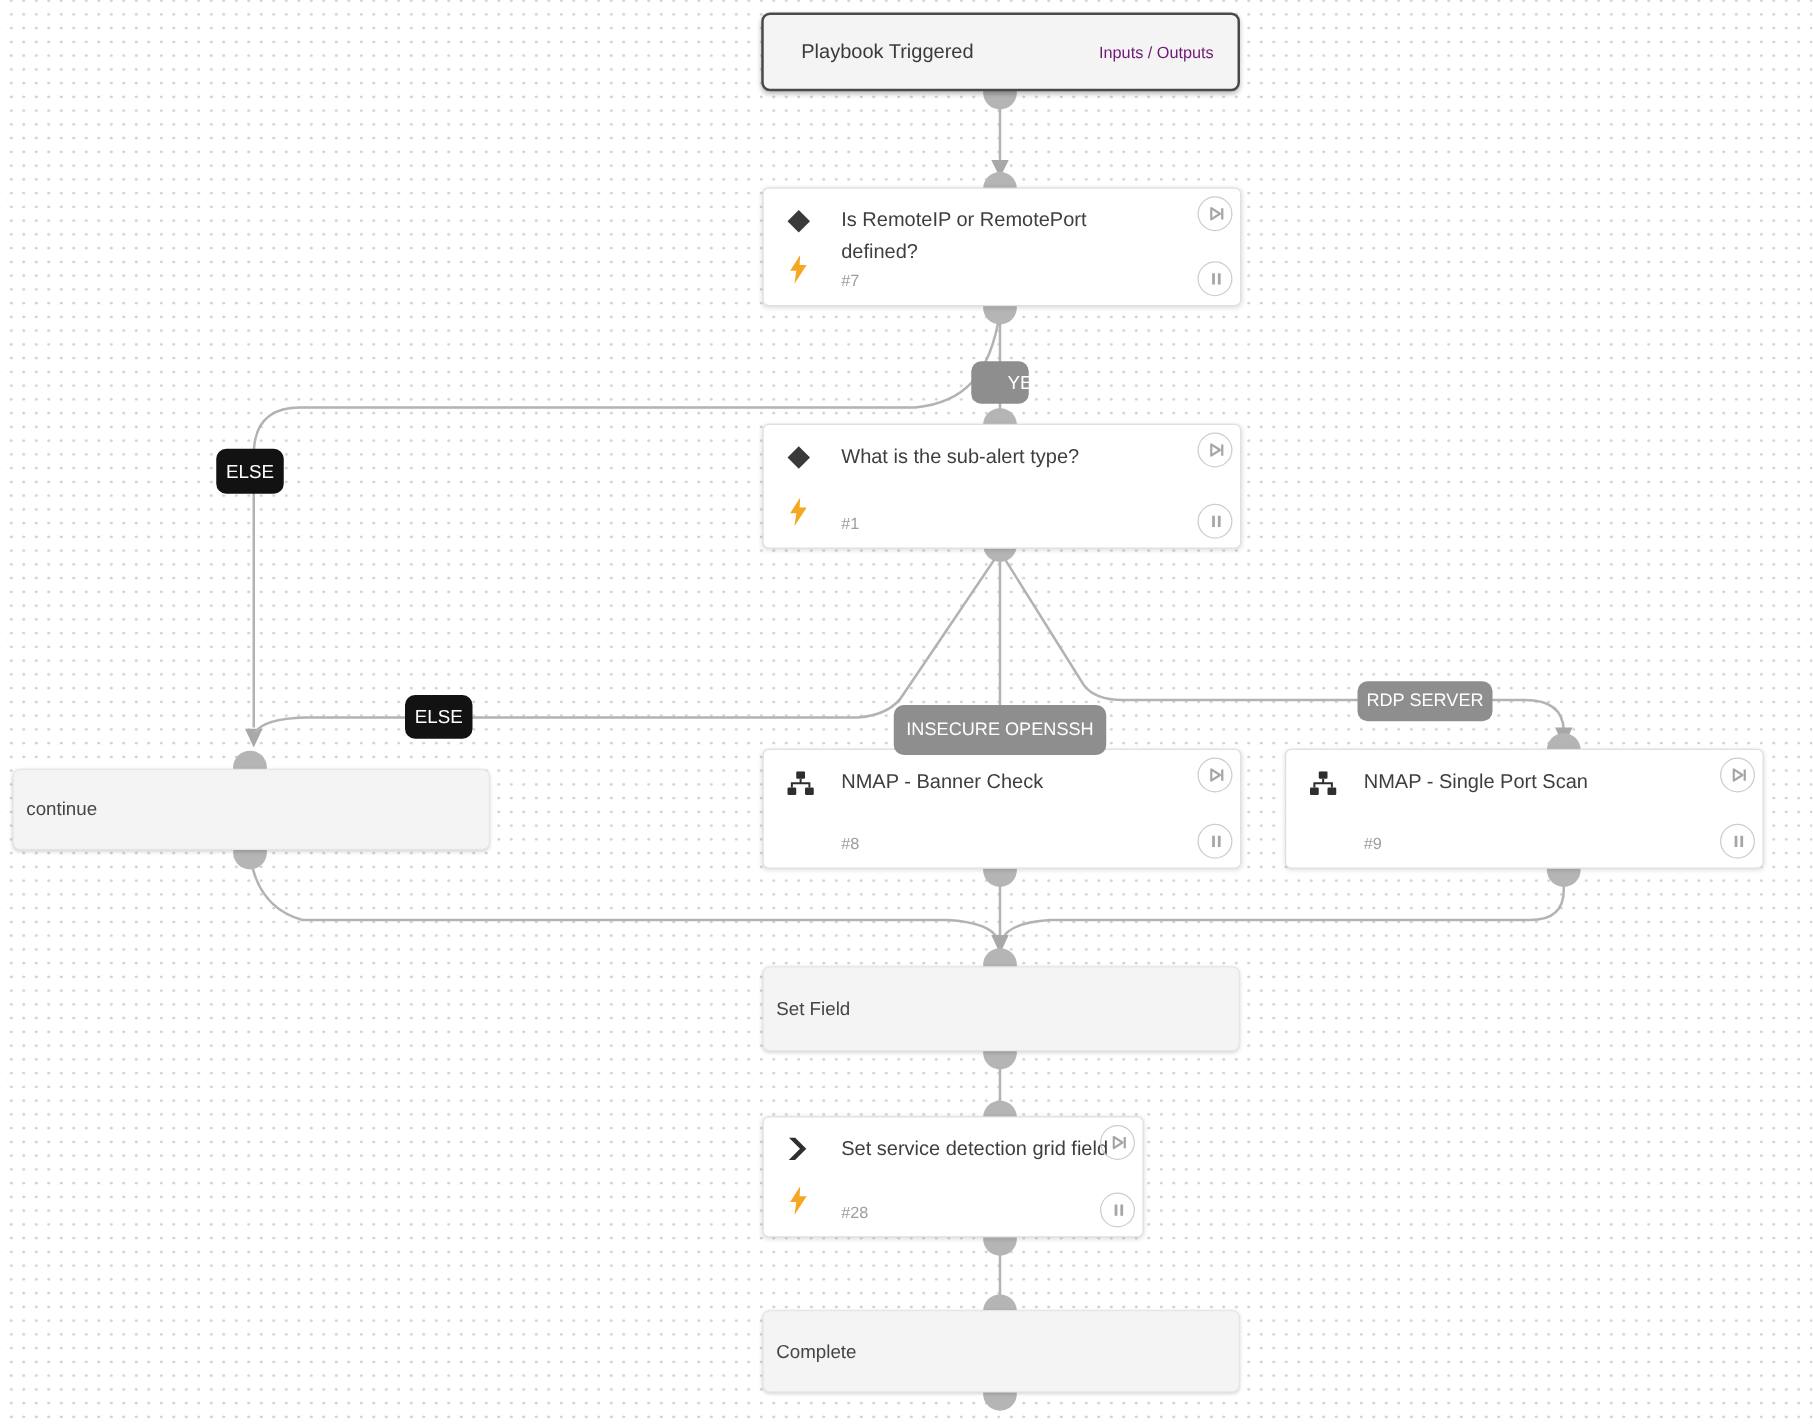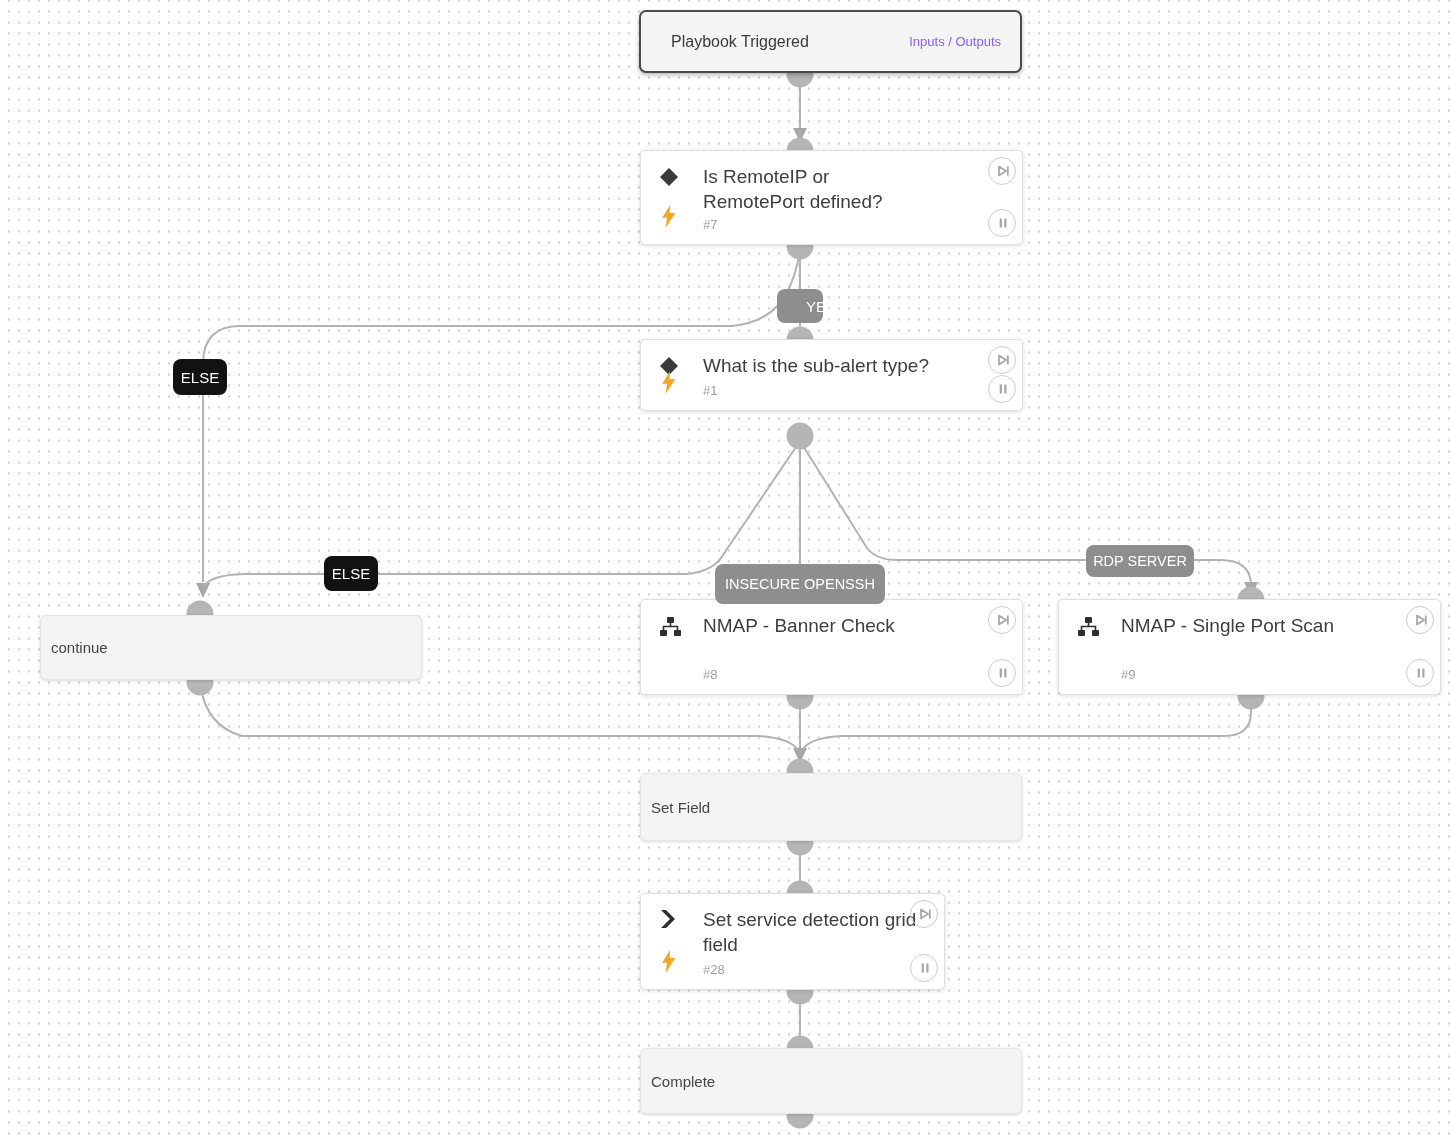--- a/index.html
+++ b/index.html
@@ -9,38 +9,38 @@
     background-color:#ffffff;
     background-image: radial-gradient(circle, #d2d2d2 1px, transparent 1.3px);
     background-size: 10px 11px;
     background-position: 4px 6px;
   }
   svg.edge-layer { position:absolute; left:0; top:0; z-index:1; }
   .edge { stroke:#b3b3b3; stroke-width:2; fill:none; }
   .arrow { fill:#a8a8a8; }
   .port { fill:#b5b5b5; }
 
-  .node { position:absolute; z-index:2;margin-left:30px; }
+  .node { position:absolute; z-index:2; }
 
   .node-start {
     background:#f4f4f4; border:2px solid #4a4a4a; border-radius:7px;
     box-shadow:0 2px 4px rgba(0,0,0,.28);
     display:flex; align-items:center; justify-content:space-between;
     padding:0 19px 0 30px;
   }
   .start-title { font-size:16px; color:#3a3a3a; }
-  .start-io { font-size:13px; color:#8b5cf6; }
+  .start-io { font-size:13px; color:#701a75; }
 
   .node-card {
     background:#ffffff; border:1px solid #e0e0e0; border-radius:5px;
     box-shadow:0 1px 4px rgba(0,0,0,.14);
   }
   .card-title {
     position:absolute; left:62px; top:13px; max-width:230px;
-    font-size:19px; line-height:25px; color:#3e3e3e;
+    font-size:16px; line-height:25px; color:#3e3e3e;
   }
   .card-id { position:absolute; left:62px; bottom:12px; font-size:13px; color:#9e9e9e; }
   .icon-top { position:absolute; left:18px; top:16px; }
   .icon-bottom { position:absolute; left:21px; bottom:12px; }
 
   .ctrl {
     position:absolute; right:6px; width:28px; height:28px; border-radius:50%;
     border:1px solid #cdcdcd; background:transparent; cursor:pointer;
     display:flex; align-items:center; justify-content:center; padding:0;
   }
@@ -141,21 +141,21 @@
         </svg>
     </button>
     <button class="ctrl pause">
       <svg width="28" height="28">
           <line x1="11.8" y1="9.5" x2="11.8" y2="18.5" stroke="#a5a5a5" stroke-width="2.2"></line>
           <line x1="16.4" y1="9.5" x2="16.4" y2="18.5" stroke="#a5a5a5" stroke-width="2.2"></line>
         </svg>
     </button>
   </div>
 
-  <div class="node node-card" style="left:610px; top:339px; width:383px; height:72px;">
+  <div class="node node-card" style="left:610px; top:339px; width:383px; height:100px;">
     <span class="icon-top">
       <svg width="20" height="20">
           <polygon points="10,1 19,10 10,19 1,10" fill="#3a3a3a"></polygon>
         </svg>
     </span>
     <span class="icon-bottom">
       <svg width="14" height="23" viewBox="0 0 12 20">
           <polygon points="7,0 0,11 4.3,11 3,20 11.5,7 6.6,7" fill="#F5A623"></polygon>
         </svg>
     </span>

